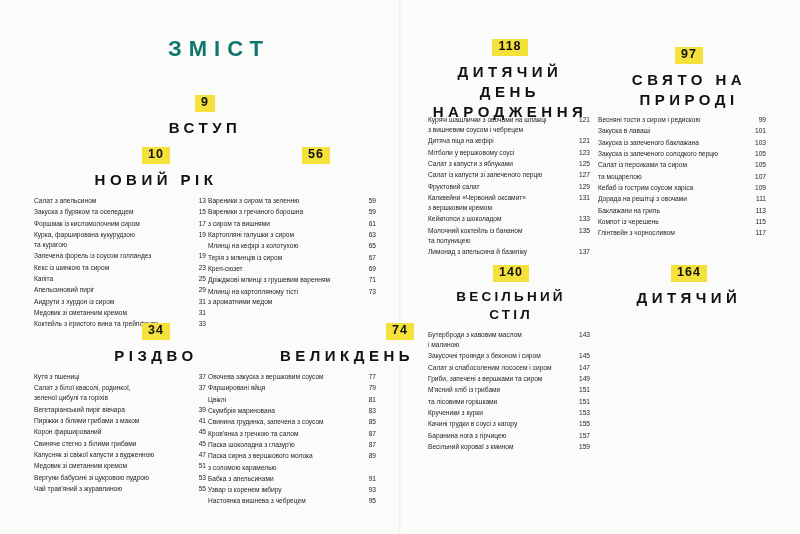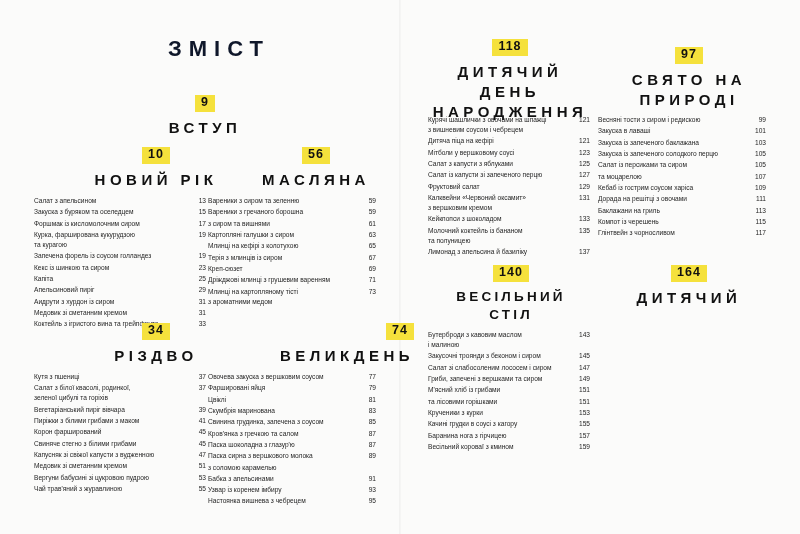--- a/index.html
+++ b/index.html
@@ -25,21 +25,21 @@
     left: 399px; top: 0;
     width: 2px; height: 534px;
     background: linear-gradient(to right, rgba(0,0,0,0.045), rgba(0,0,0,0.02));
   }
   .main-title {
     position: absolute;
     left: 168px; top: 36px;
     font-size: 22px;
     font-weight: bold;
     letter-spacing: 7px;
-    color: #0f172a;
+    color: #0f766e;
   }
 
   
   .hl {
     display: inline-block;
     background: #f5e13c;
     color: #111;
     font-weight: bold;
     padding: 1px 6px 2px 6px;
     font-size: 12.5px;
@@ -146,21 +146,20 @@
         <span class="p">31</span>
       </div>
     <div class="row">
         <span class="t">Коктейль з ігристого вина та грейпфрута</span>
         <span class="p">33</span>
       </div>
   </div>
 
   <div class="sec-head" style="left:218px; top:144px; width:196px;">
     <span class="num-wrap"><span class="hl">56</span></span>
-    <span class="sec-title">МАСЛЯНА</span>
   </div>
   <div class="items" style="left:208px; top:196px; width:168px;">
     <div class="row">
         <span class="t">Вареники з сиром та зеленню</span>
         <span class="p">59</span>
       </div>
     <div class="row">
         <span class="t">Вареники з гречаного борошна</span>
         <span class="p">59</span>
       </div>

